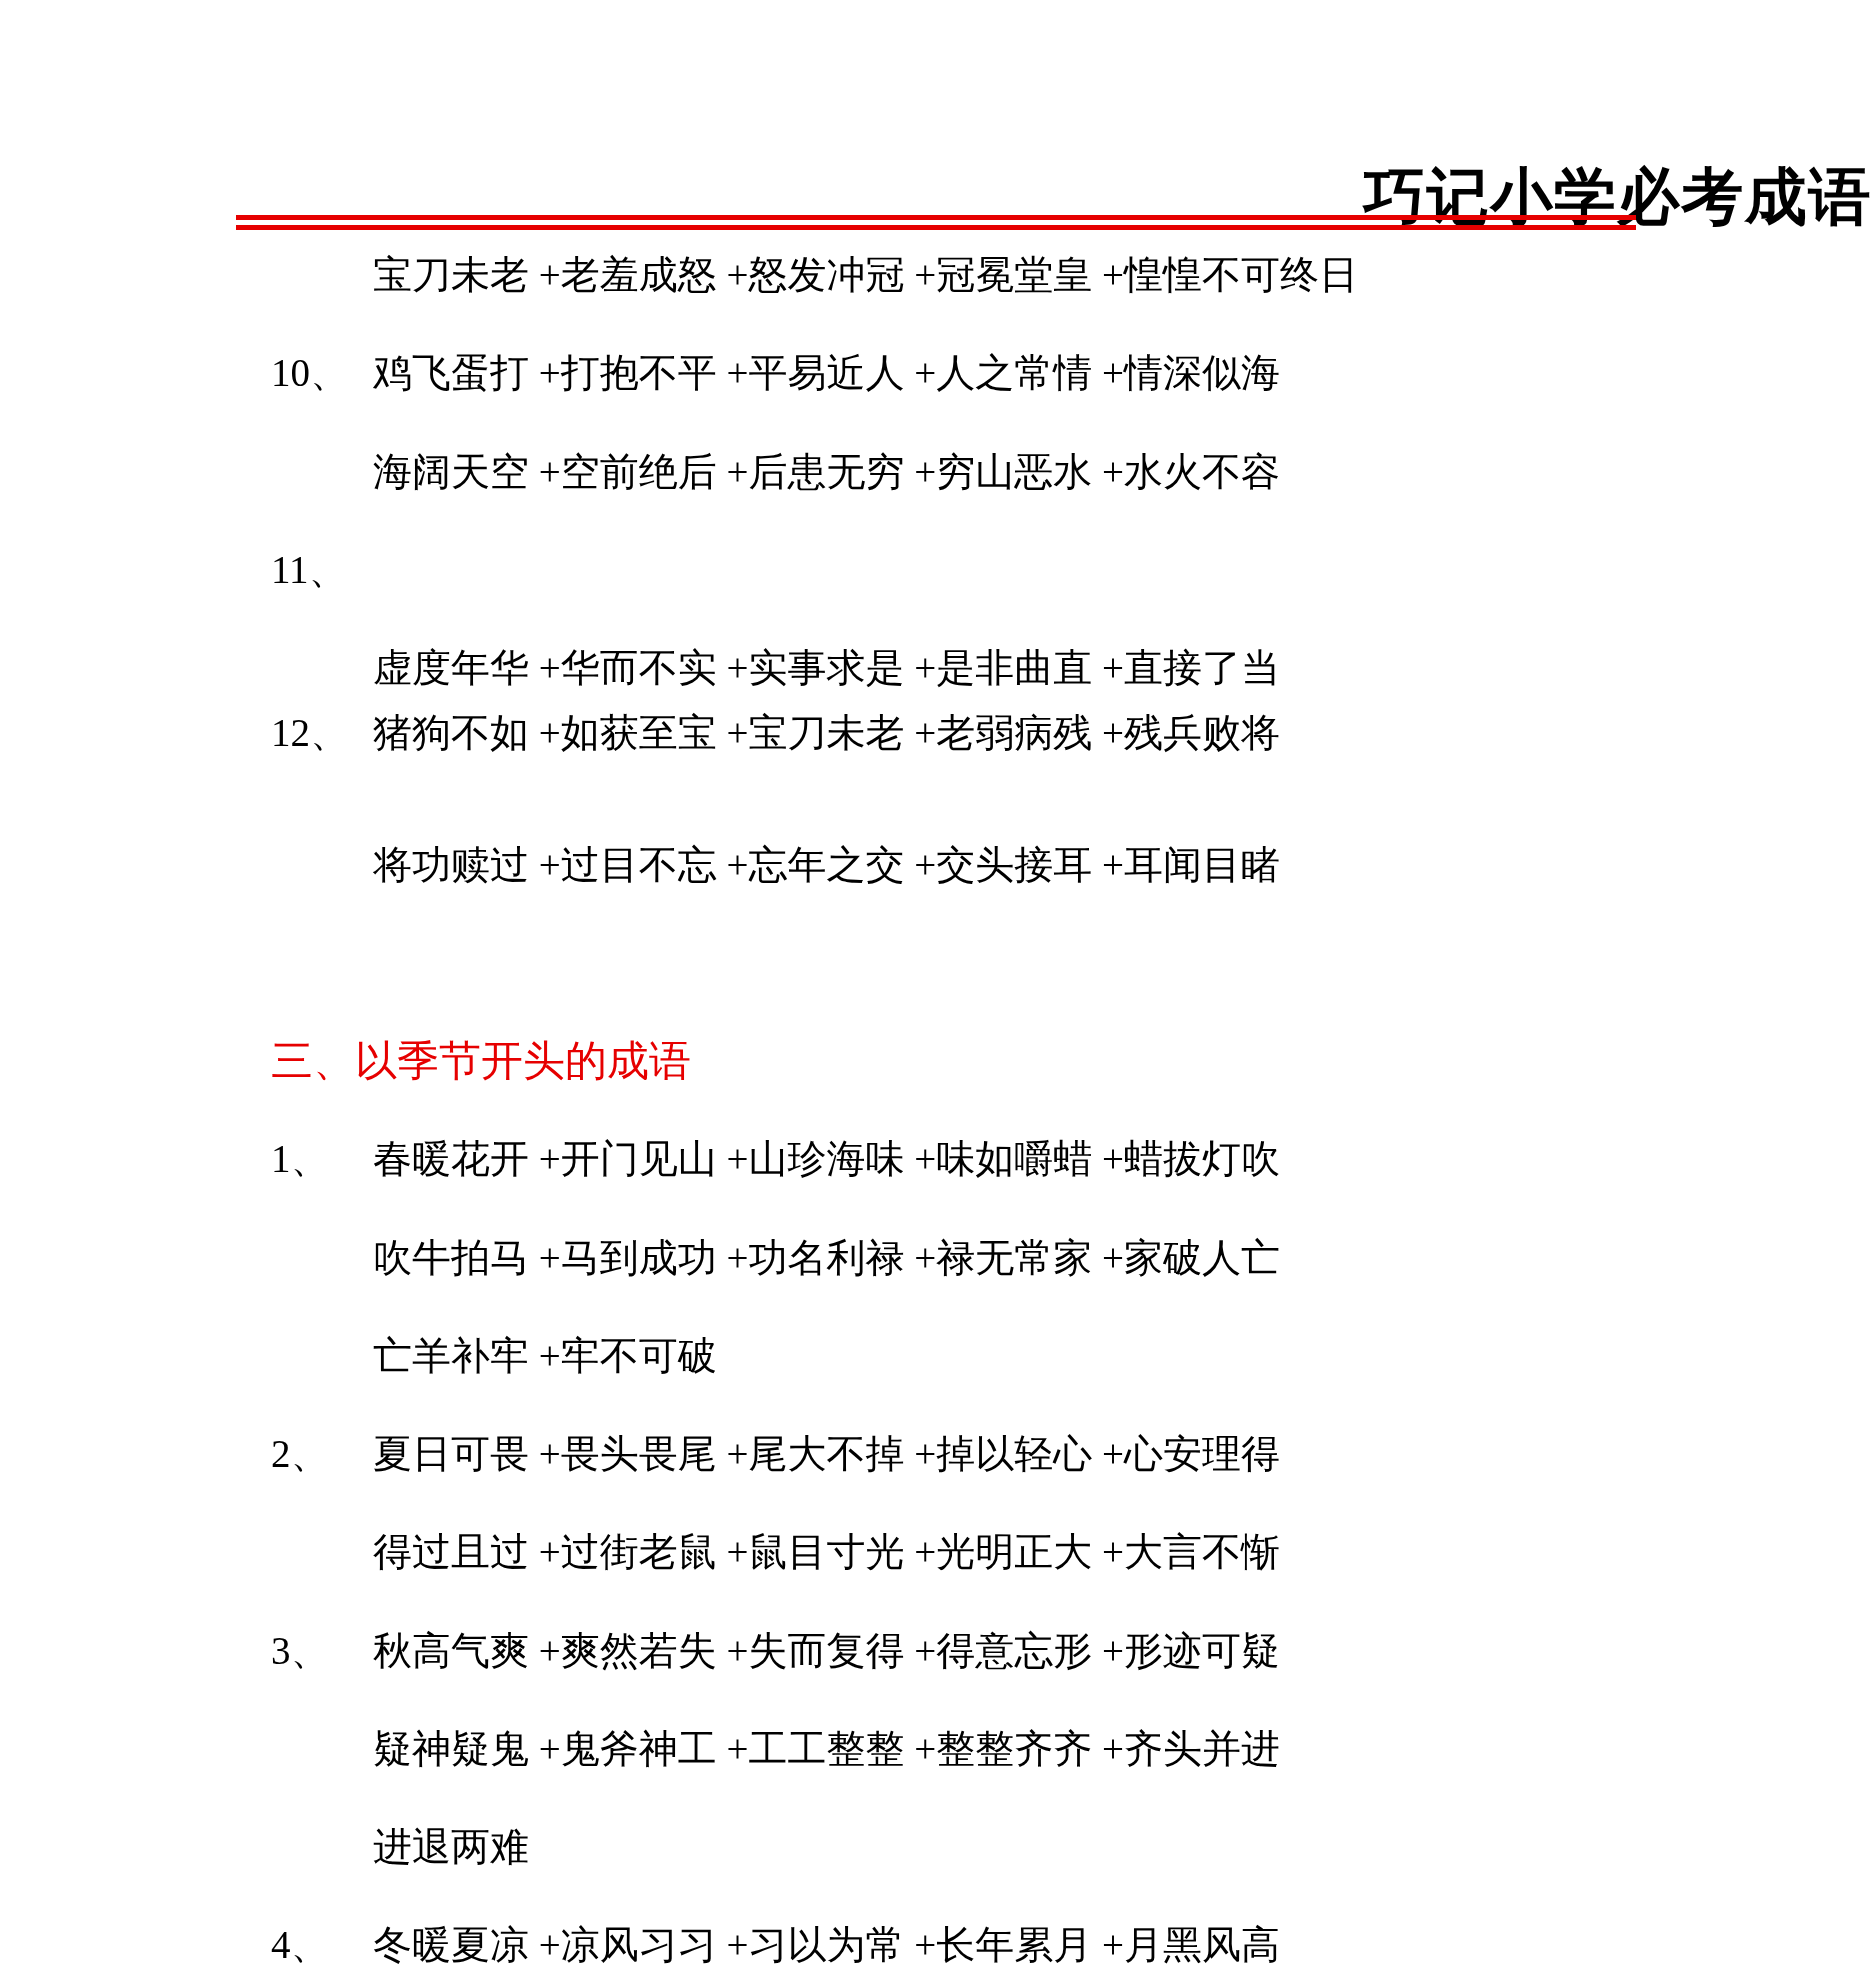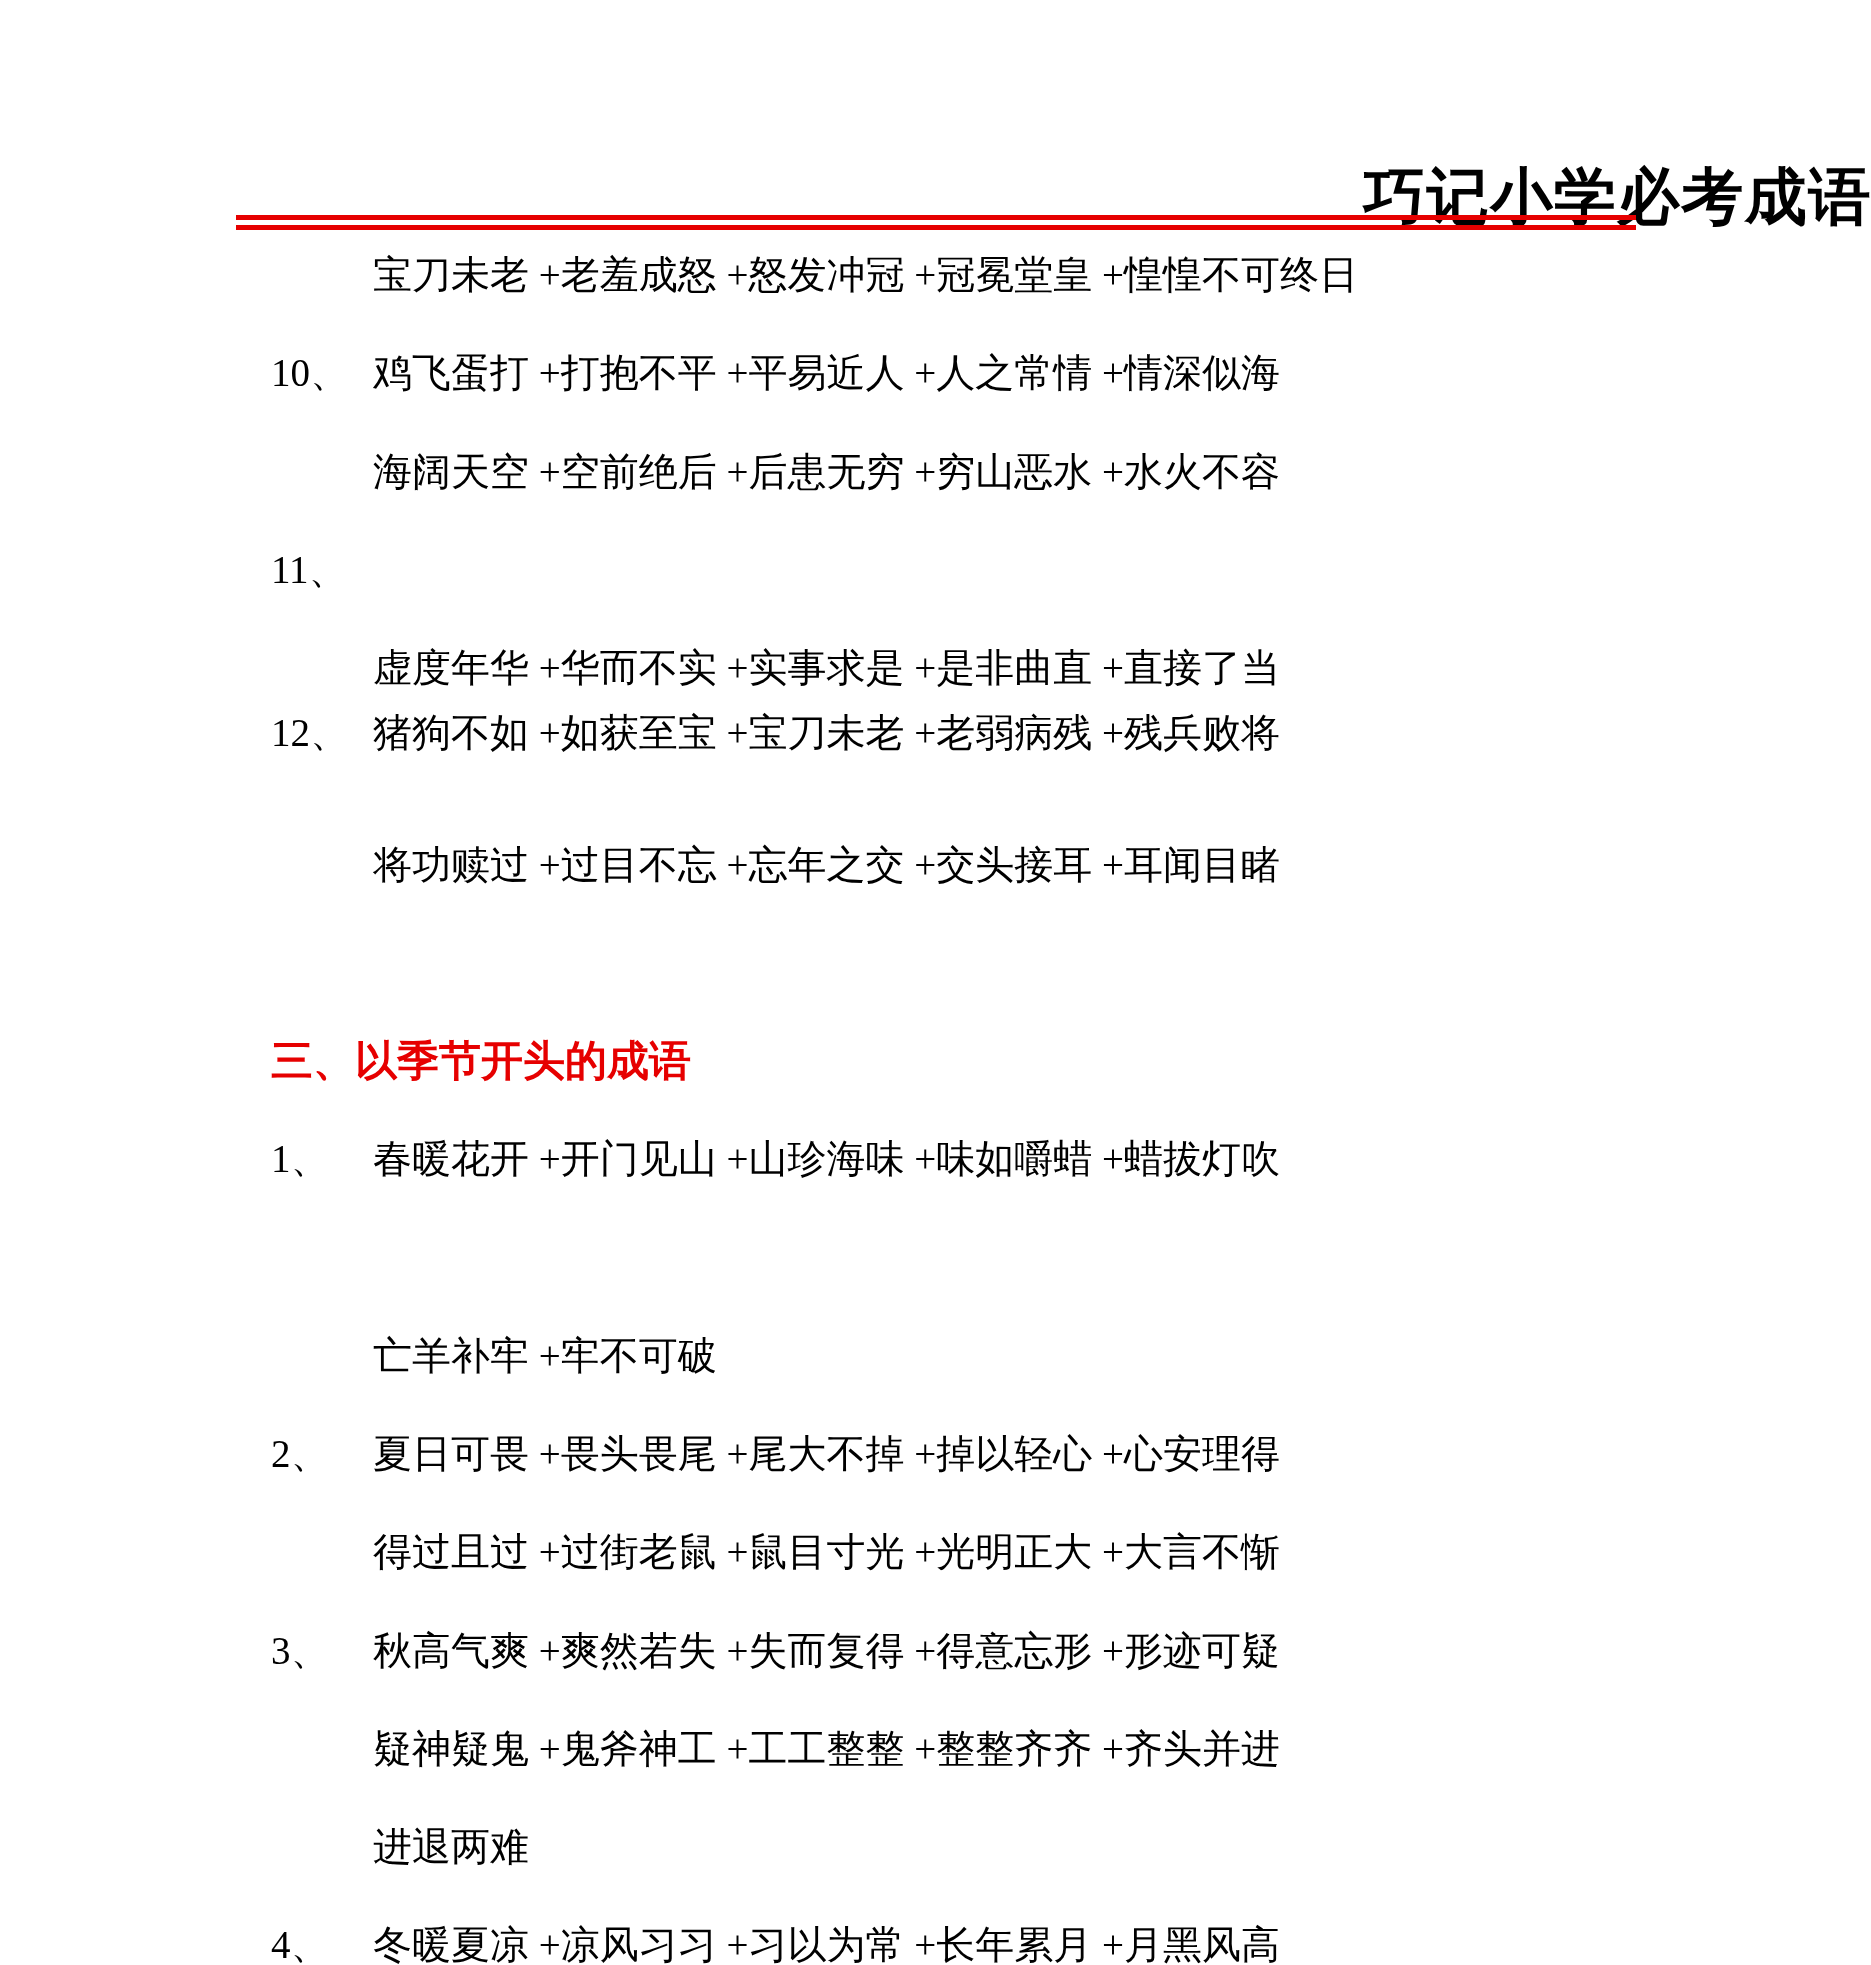--- a/index.html
+++ b/index.html
@@ -56,21 +56,21 @@
     white-space: pre;
   }
   .section-heading {
     position: absolute;
     left: 271px;
     width: 1533px;
     height: 98px;
     display: flex;
     align-items: center;
     font-size: 42px;
-    font-weight: bold;
+    font-weight: normal;
     color: #e60000;
     white-space: pre;
   }
   
   .r0  { top: 226px; }
   .r1  { top: 324px; }
   .r2  { top: 423px; }
   .r3  { top: 521px; }
   .r4  { top: 619px; }
   .r5  { top: 684px; }
@@ -122,20 +122,24 @@
     <span class="num"></span>
     <span class="txt">将功赎过 +过目不忘 +忘年之交 +交头接耳 +耳闻目睹</span>
   </div>
 
   <div class="section-heading rh">三、以季节开头的成语</div>
 
   <div class="row r7">
     <span class="num">1、</span>
     <span class="txt">春暖花开 +开门见山 +山珍海味 +味如嚼蜡 +蜡拔灯吹</span>
   </div>
+  <div class="row r8">
+    <span class="num"></span>
+    <span class="txt">吹牛拍马 +马到成功 +功名利禄 +禄无常家 +家破人亡</span>
+  </div>
   <div class="row r9">
     <span class="num"></span>
     <span class="txt">亡羊补牢 +牢不可破</span>
   </div>
   <div class="row r10">
     <span class="num">2、</span>
     <span class="txt">夏日可畏 +畏头畏尾 +尾大不掉 +掉以轻心 +心安理得</span>
   </div>
   <div class="row r11">
     <span class="num"></span>

